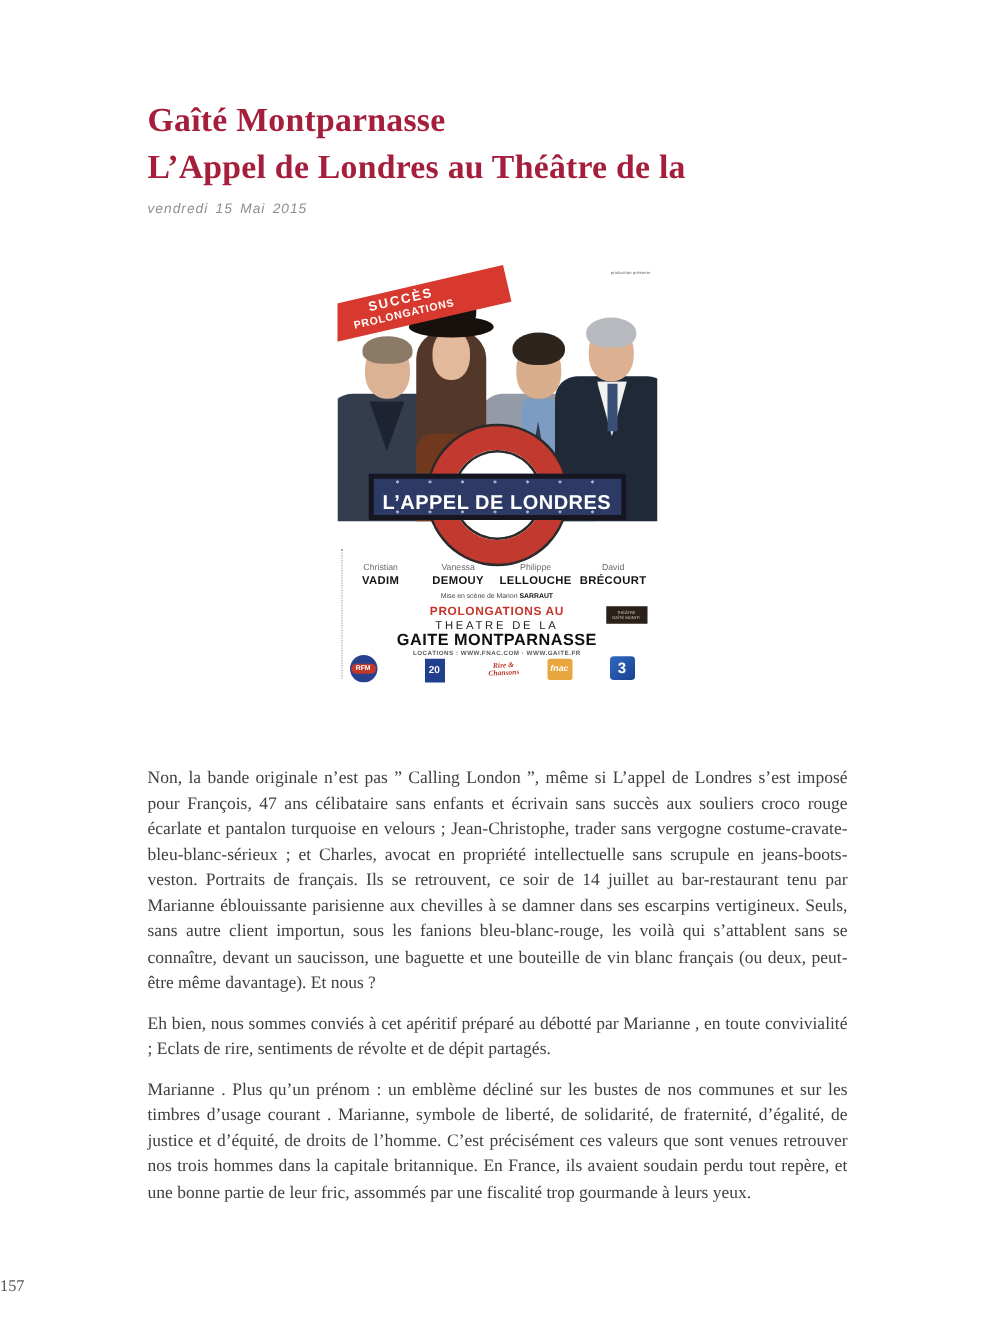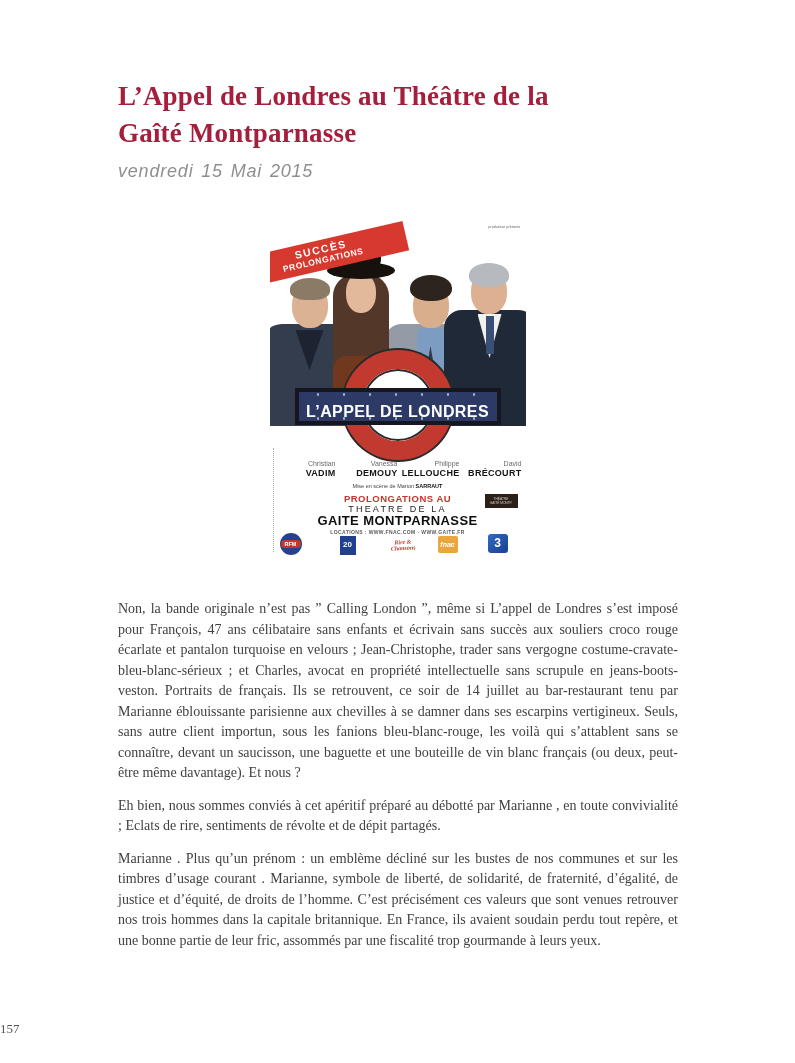--- a/index.html
+++ b/index.html
@@ -12,21 +12,21 @@
   
   .title {
     margin:78px 110px 0 118px;
     font-family:"Liberation Serif", serif;
     font-weight:bold; font-size:27px; line-height:37px;
     color:#a51e3b; letter-spacing:0.2px;
   }
   .date {
     margin:9px 118px 0 118px;
     font-family:"Liberation Sans", sans-serif;
-    font-style:italic; font-size:18px; color:#8f8f8f;
+    font-style:italic; font-size:11px; color:#8f8f8f;
     letter-spacing:0.8px; word-spacing:2px;
   }
   
   .poster-wrap { margin-top:34px; display:flex; justify-content:center; }
   .poster {
     position:relative; width:256px; height:339px; background:#fff; overflow:hidden;
     font-family:"Liberation Sans", sans-serif;
   }
   .presenter { position:absolute; top:9px; right:5px; font-size:3.2px; color:#555; letter-spacing:0.2px; }
   .ribbon {
@@ -92,21 +92,21 @@
     background:#2d3a66; border:4px solid #15161f; z-index:4;
     display:flex; align-items:flex-end; justify-content:center;
     color:#fff; font-weight:bold; font-size:16px; letter-spacing:0.4px;
   }
   .rivets { position:absolute; left:6px; right:6px; height:3px;
     background-image:radial-gradient(circle, #aeb4c6 1px, transparent 1.4px);
     background-size:26px 3px; background-repeat:repeat-x; }
   .rivets.top { top:1px; } .rivets.bot { bottom:1px; }
   
   .cast { position:absolute; top:243px; left:4px; right:4px; display:flex; z-index:5; }
-  .member { flex:1; text-align:right; }
+  .member { flex:1; text-align:center; }
   .member .first { font-size:7px; color:#6a6a6a; line-height:9px; }
   .member .last  { font-size:9px; font-weight:bold; color:#141414; line-height:11px; letter-spacing:0.3px; }
   .direction { position:absolute; top:267px; left:0; right:0; text-align:center; font-size:5.5px; color:#444; }
   .direction b { color:#111; }
   .currently { position:absolute; top:277px; left:0; right:0; text-align:center;
     font-size:9.5px; font-weight:bold; color:#c5352b; letter-spacing:0.5px; }
   .venue1 { position:absolute; top:288px; left:0; right:0; text-align:center;
     font-size:9px; color:#222; letter-spacing:2.2px; }
   .venue2 { position:absolute; top:297px; left:0; right:0; text-align:center;
     font-size:13px; font-weight:bold; color:#0e0e0e; letter-spacing:0.4px; }
@@ -127,40 +127,40 @@
   .logo-rire { position:absolute; left:114px; top:6px; width:38px; text-align:center;
     color:#c0392b; font-family:"Liberation Serif", serif; font-style:italic; font-weight:bold;
     font-size:6px; transform:rotate(-3deg); }
   .logo-fnac { position:absolute; left:168px; top:3px; width:20px; height:17px; background:#e9a63c;
     border-radius:2px; color:#fff; font-style:italic; font-weight:bold; font-size:7px;
     text-align:center; line-height:17px; }
   .logo-f3 { position:absolute; left:218px; top:1px; width:20px; height:19px;
     background:linear-gradient(135deg,#2e6bc4,#1b3f8f); border-radius:3px;
     color:#fff; font-weight:bold; font-size:12px; text-align:center; line-height:19px; }
   
-  .article { margin:44px 117px 0 118px; }
+  .article { margin:67px 117px 0 118px; }
   .article p {
     font-family:"Liberation Serif", serif; font-size:14px; line-height:20.5px;
     color:#3f3f3f; text-align:justify;
   }
   .article p + p { margin-top:12px; }
   
   .pageno {
     position:absolute; bottom:26px; left:0; right:0; 
     font-family:"Liberation Serif", serif; font-size:13px; color:#565656;
   }
 </style>
 </head>
 <body>
 
 <div class="page">
 
   <h1 class="title">
+    <span style="display:block">Gaîté Montparnasse</span>
     <span style="display:block">L’Appel de Londres au Théâtre de la</span>
-    <span style="display:block">Gaîté Montparnasse</span>
   </h1>
 
   <div class="date">vendredi 15 Mai 2015</div>
 
   <div class="poster-wrap">
     <div class="poster">
 
       <div class="presenter">production présente</div>
 
       <div class="ribbon">

